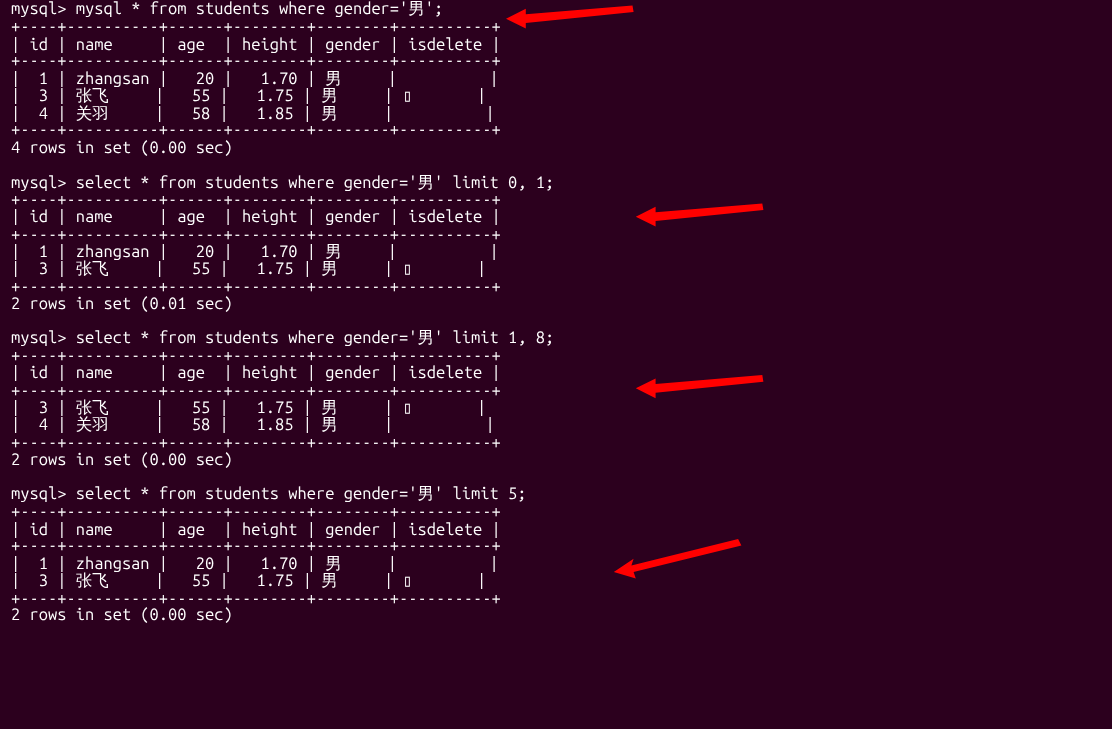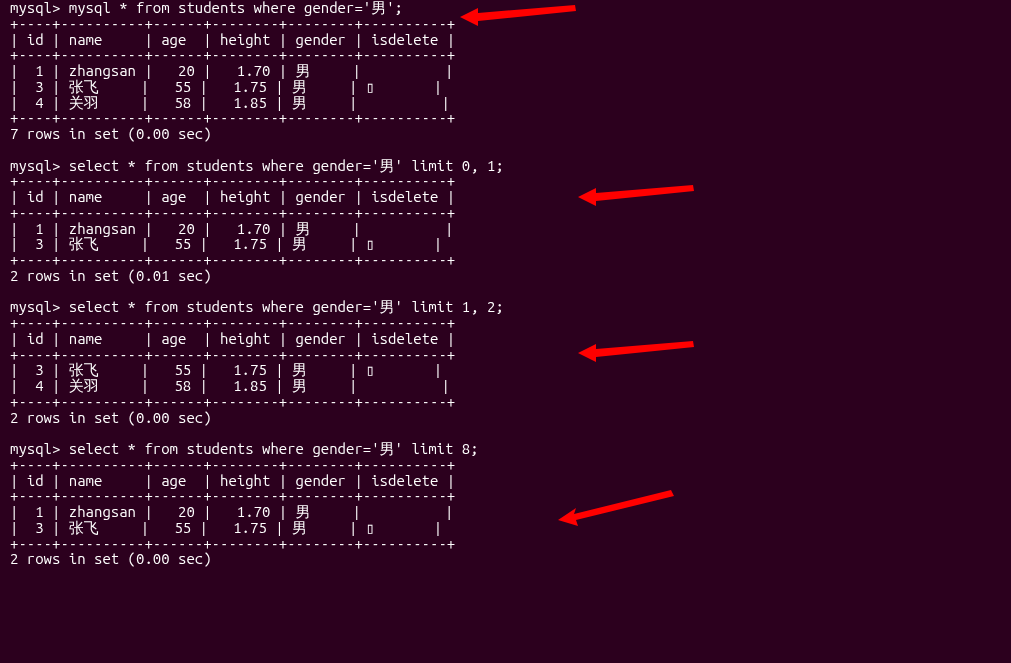--- a/index.html
+++ b/index.html
@@ -30,41 +30,41 @@
 <body>
 
 <pre><span>mysql&gt;</span> <span>mysql * from students where gender='男';</span>
 <span>+----+----------+------+--------+--------+----------+</span>
 <span>| id | name     | age  | height | gender | isdelete |</span>
 <span>+----+----------+------+--------+--------+----------+</span>
 <span>|  1 | zhangsan |   20 |   1.70 | 男     |          |</span>
 <span>|  3 | 张飞     |   55 |   1.75 | 男     | ▯       |</span>
 <span>|  4 | 关羽     |   58 |   1.85 | 男     |          |</span>
 <span>+----+----------+------+--------+--------+----------+</span>
-<span>7 rows in set (0.00 sec)</span>
+<span>4 rows in set (0.00 sec)</span>
 <span></span>
 <span>mysql&gt;</span> <span>select * from students where gender='男' limit 0, 1;</span>
 <span>+----+----------+------+--------+--------+----------+</span>
 <span>| id | name     | age  | height | gender | isdelete |</span>
 <span>+----+----------+------+--------+--------+----------+</span>
 <span>|  1 | zhangsan |   20 |   1.70 | 男     |          |</span>
 <span>|  3 | 张飞     |   55 |   1.75 | 男     | ▯       |</span>
 <span>+----+----------+------+--------+--------+----------+</span>
 <span>2 rows in set (0.01 sec)</span>
 <span></span>
-<span>mysql&gt;</span> <span>select * from students where gender='男' limit 1, 2;</span>
+<span>mysql&gt;</span> <span>select * from students where gender='男' limit 1, 8;</span>
 <span>+----+----------+------+--------+--------+----------+</span>
 <span>| id | name     | age  | height | gender | isdelete |</span>
 <span>+----+----------+------+--------+--------+----------+</span>
 <span>|  3 | 张飞     |   55 |   1.75 | 男     | ▯       |</span>
 <span>|  4 | 关羽     |   58 |   1.85 | 男     |          |</span>
 <span>+----+----------+------+--------+--------+----------+</span>
 <span>2 rows in set (0.00 sec)</span>
 <span></span>
-<span>mysql&gt;</span> <span>select * from students where gender='男' limit 8;</span>
+<span>mysql&gt;</span> <span>select * from students where gender='男' limit 5;</span>
 <span>+----+----------+------+--------+--------+----------+</span>
 <span>| id | name     | age  | height | gender | isdelete |</span>
 <span>+----+----------+------+--------+--------+----------+</span>
 <span>|  1 | zhangsan |   20 |   1.70 | 男     |          |</span>
 <span>|  3 | 张飞     |   55 |   1.75 | 男     | ▯       |</span>
 <span>+----+----------+------+--------+--------+----------+</span>
 <span>2 rows in set (0.00 sec)</span>
 </pre>
 
 <div class="arrow" style="left:460px; top:2px;">

